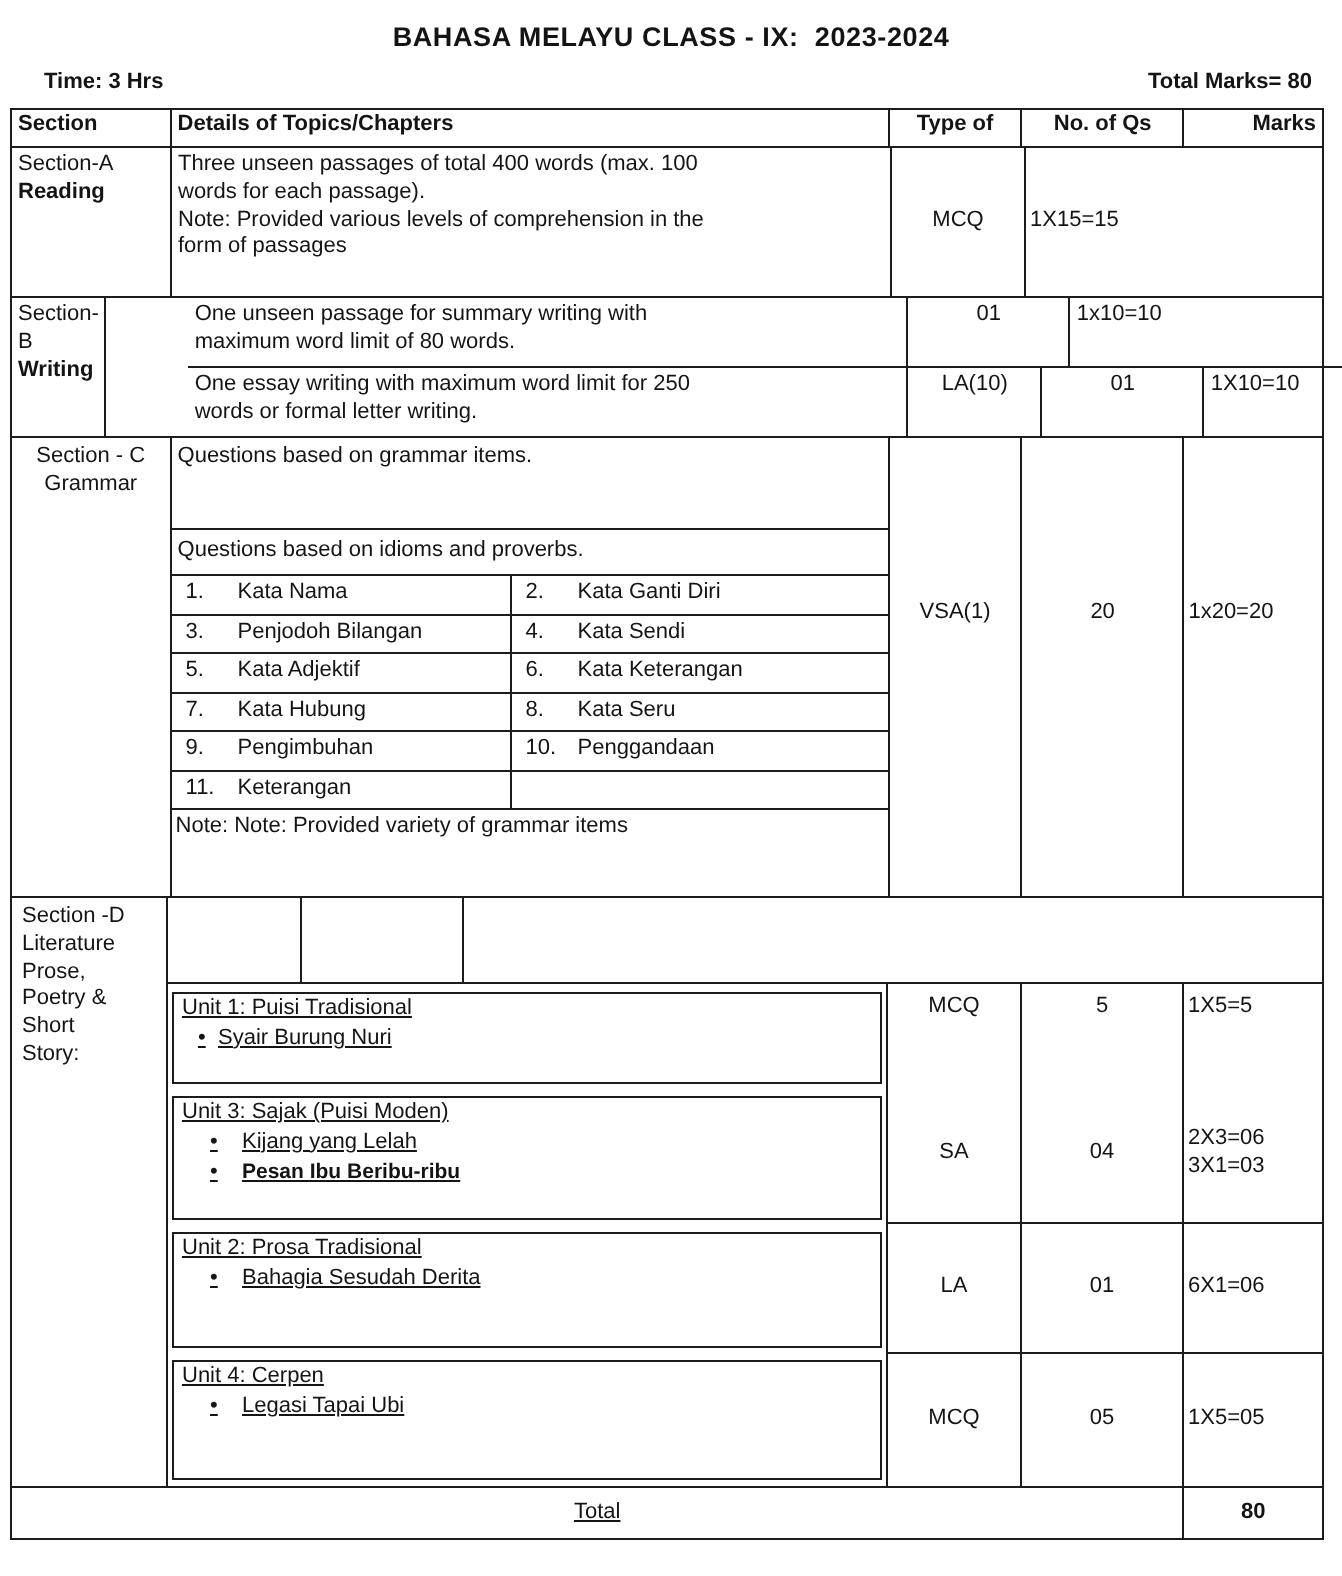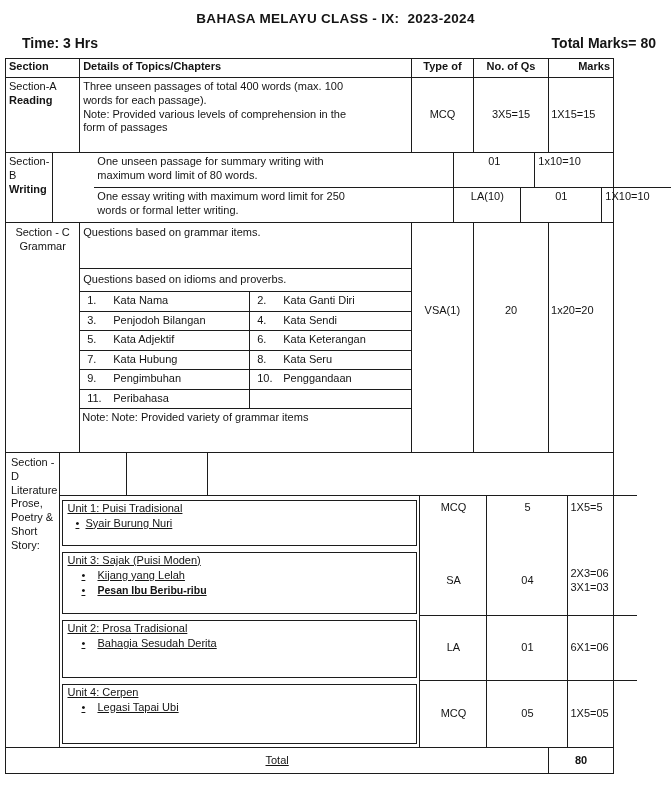--- a/index.html
+++ b/index.html
@@ -11,24 +11,24 @@
     -webkit-font-smoothing: antialiased;
   }
   .page { position: relative; width: 671px; height: 788px; background:#fff; overflow:hidden; }
 
   .doc-title {
     padding-top: 11px; text-align: center;
     font-size: 13.5px; font-weight: bold; letter-spacing: .3px;
     white-space: pre;
   }
   .meta { display:flex; justify-content:space-between; padding: 9px 15px 0 22px;
-          font-size: 14px; font-weight: bold; }
+          font-size: 11px; font-weight: bold; }
 
   .exam-table {
-    margin: 7px 0 0 5px; width: 609px;
+    margin: 7px 0 0 5px; width: 657px;
     border: 1.6px solid #1c1c1c;
     font-size: 11px; line-height: 1.25;
   }
   .trow { display: flex; border-bottom: 1.6px solid #1c1c1c; }
   .cell { border-right: 1.6px solid #1c1c1c; padding: 2px 3px; }
   .c-sec { width: 80px; }
   .c-det { width: 360px; }
   .c-typ { width: 67px; }
   .c-qs  { width: 81px; }
   .c-mk  { width: 69px; border-right: none; }
@@ -126,21 +126,20 @@
     <div class="trow sec-a">
       <div class="cell c-sec">
         <div>Section-A</div>
         <div class="bold">Reading</div>
       </div>
       <div class="cell c-det pre">Three unseen passages of total 400 words (max. 100
 words for each passage).
 Note: Provided various levels of comprehension in the
 form of passages</div>
       <div class="cell c-typ vc-center">MCQ</div>
-      <div class="cell c-qs vc-center">3X5=15</div>
       <div class="cell c-mk vc-left">1X15=15</div>
     </div>
 
     <div class="trow sec-b">
       <div class="cell c-sec">
         <div>Section-B</div>
         <div class="bold">Writing</div>
       </div>
       <div class="b-rows">
         <div class="b-row b-row-divider">
@@ -216,21 +215,21 @@
                 <span>Pengimbuhan</span>
               </div>
             <div class="g-c2">
                 <span class="g-num">10.</span>
                 <span>Penggandaan</span>
               </div>
           </div>
           <div class="g-row">
             <div class="g-c1">
                 <span class="g-num">11.</span>
-                <span>Peribahasa</span>
+                <span>Keterangan</span>
               </div>
             <div class="g-c2">
                 <span class="g-num"></span>
                 <span></span>
               </div>
           </div>
         </div>
         <div class="g-note">Note: Note: Provided variety of grammar items</div>
       </div>
       <div class="cell c-typ vc-center c-pad-bottom">VSA(1)</div>

